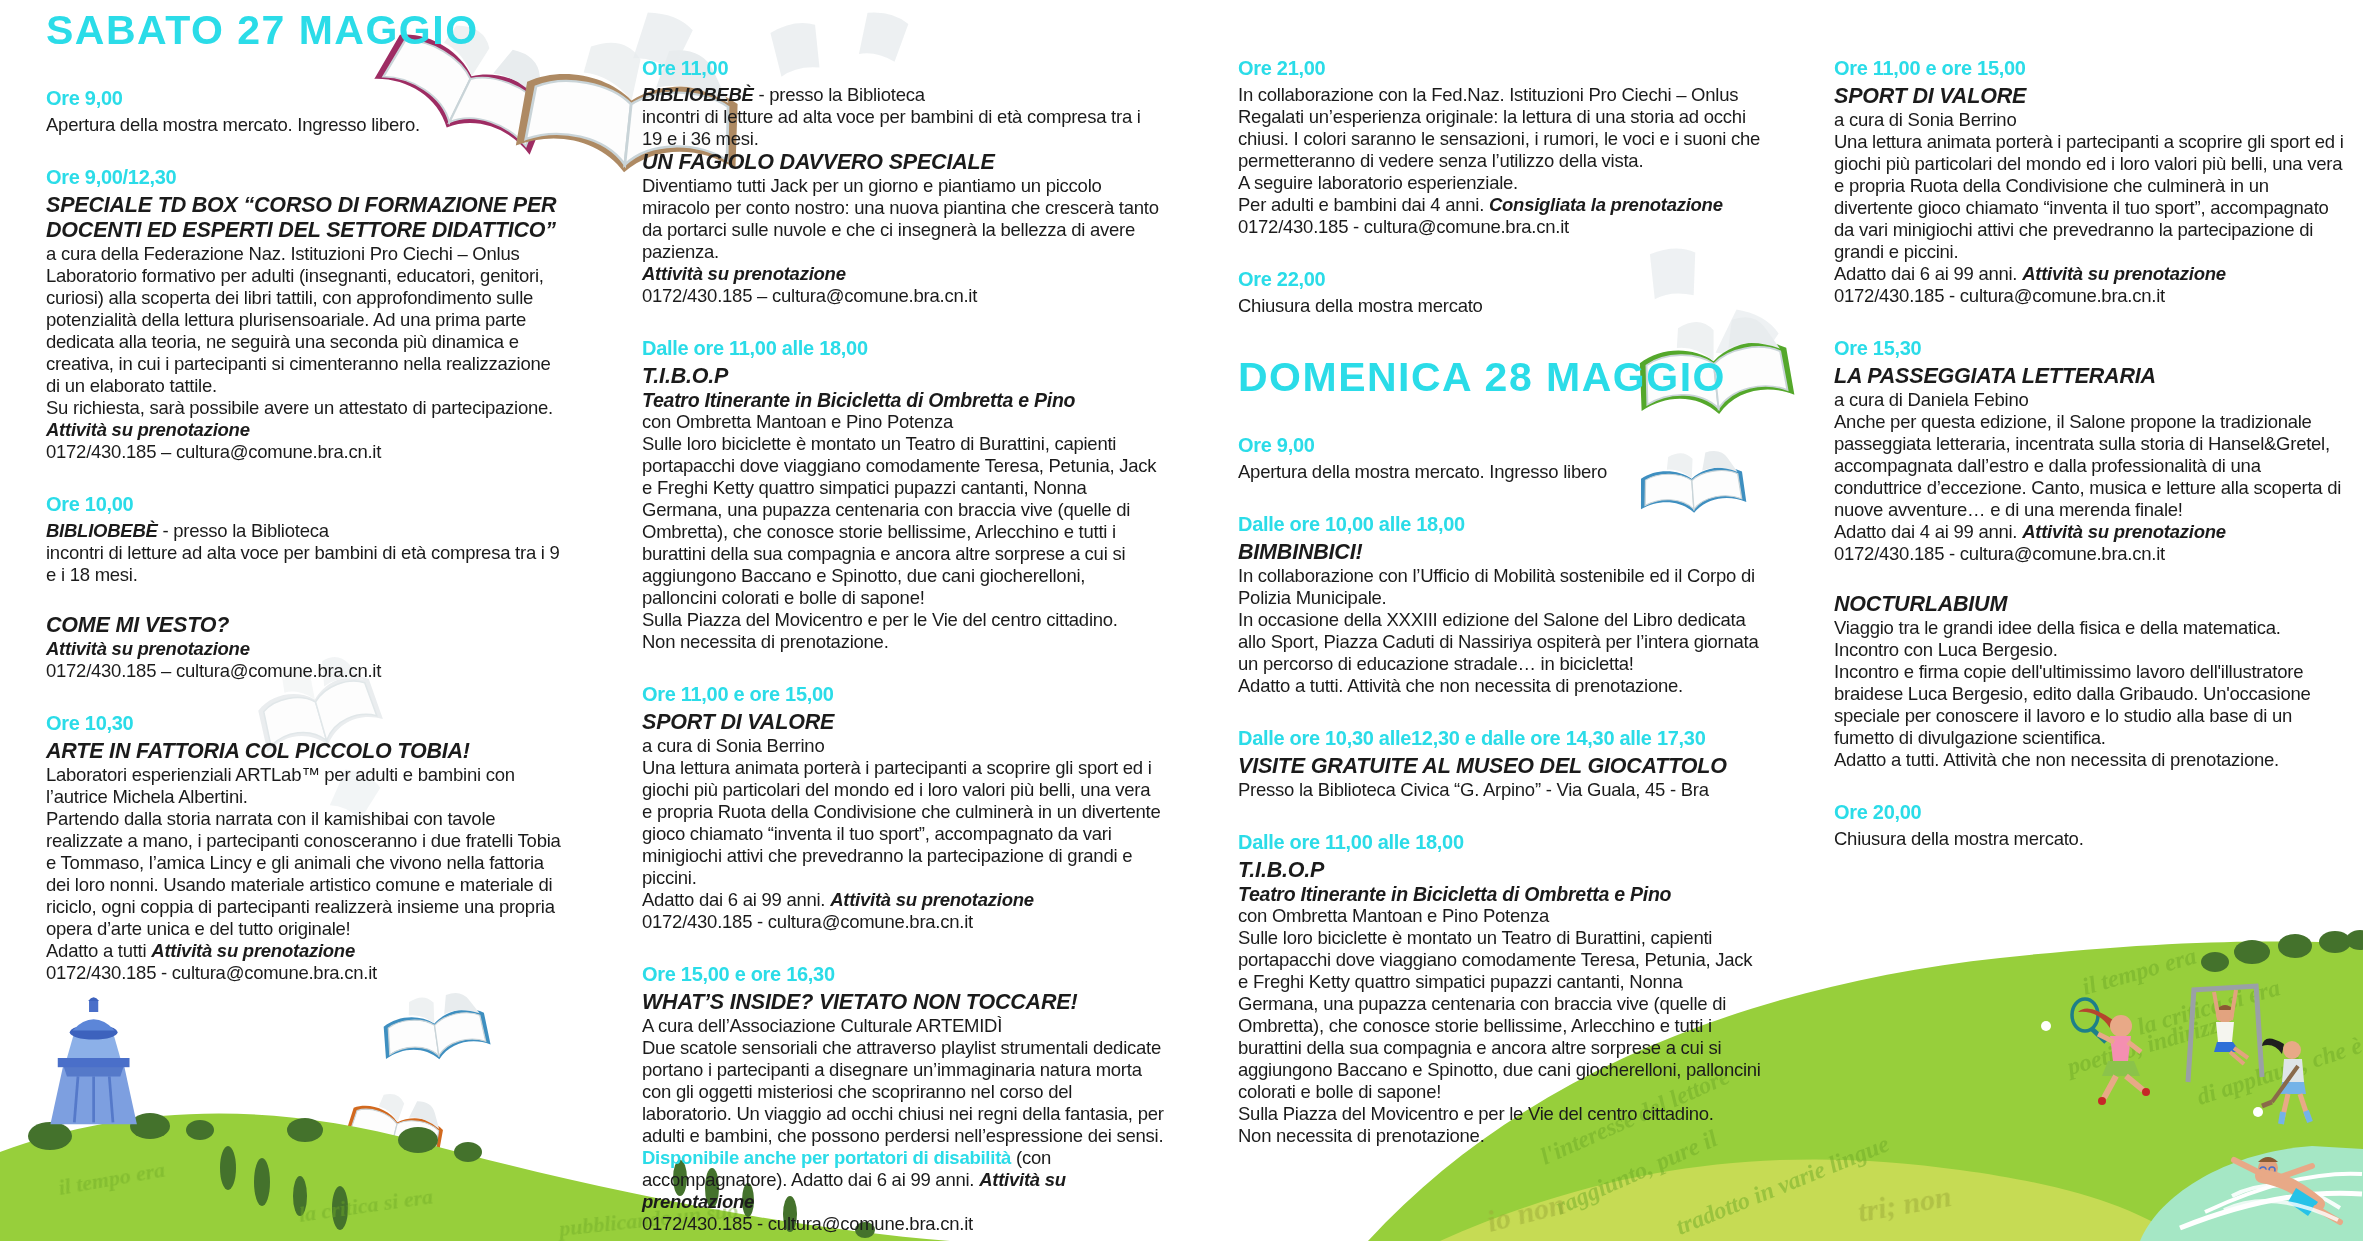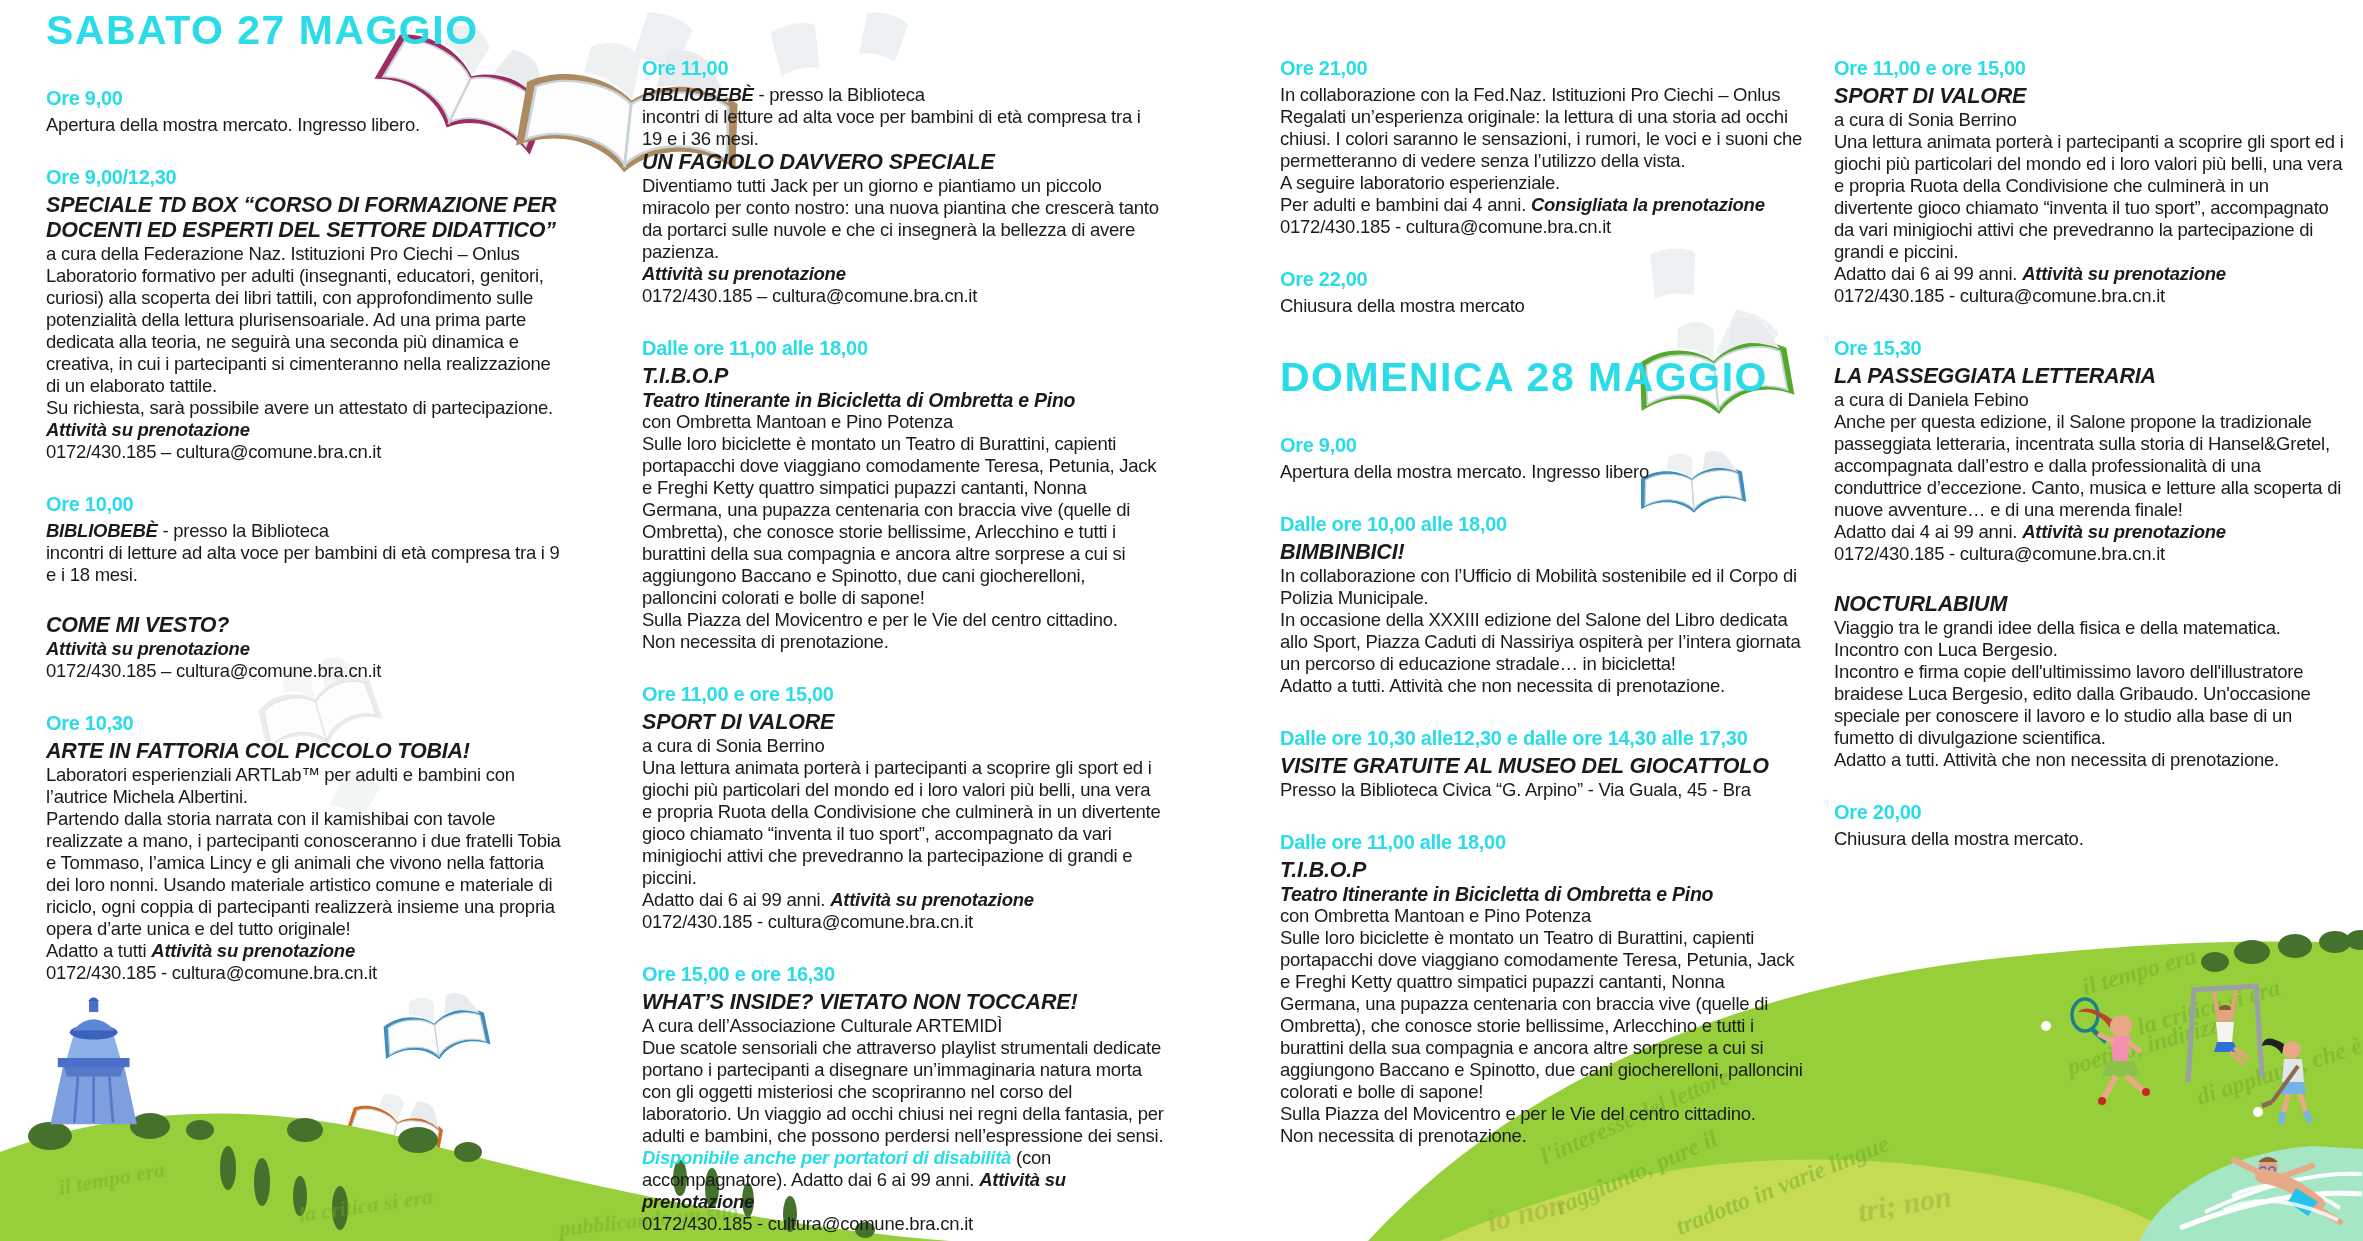--- a/index.html
+++ b/index.html
@@ -2,35 +2,35 @@
 <html style="--accent: #2BDCE8; --text: #1b1b1b; --hill-green: #97CF3B; --hill-light: #C6DB54; --pool-mint: #A5E7C5; --tree-dark: #44722C; --zizzola-blue: #5C82D4; --book-magenta: #9E2C63; --book-tan: #AE8A63; --book-green: #54A82B; --book-blue: #3E8FC0; --book-orange: #D2691E; --book-grey: #D9DFE2;"><head>
 <meta charset="utf-8">
 <style>
   html,body{margin:0;padding:0;background:#fff;}
   .page{position:relative;width:2363px;height:1241px;background:#ffffff;overflow:hidden;
         font-family:"Liberation Sans",sans-serif;color:#1b1b1b;}
   .decor{position:absolute;left:0;top:0;z-index:1;}
   .column{position:absolute;top:0;z-index:2;}
   #col1{left:46px;width:516px;padding-top:8px;}
   #col2{left:642px;width:522px;padding-top:54px;}
-  #col3{left:1280px;width:524px;padding-top:54px;}
+  #col3{left:1238px;width:524px;padding-top:54px;}
   #col4{left:1834px;width:516px;padding-top:54px;}
   .day-heading{font-size:41px;line-height:44px;font-weight:bold;color:var(--accent);
                letter-spacing:1.5px;margin:0 0 32px 0;}
   .column .day-heading:not(:first-child){margin-top:38px;}
   .entry{margin-bottom:27px;}
   .time{font-size:20px;line-height:28px;font-weight:bold;color:var(--accent);
         letter-spacing:-0.3px;margin-bottom:2px;}
   p.blk{margin:0;font-size:18.5px;line-height:22px;letter-spacing:-0.25px;}
   p.title{font-size:21.5px;line-height:25px;font-weight:bold;font-style:italic;letter-spacing:-0.2px;}
   p.subtitle{}
   p.subtitle-bold{font-weight:bold;font-style:italic;font-size:19.5px;}
   .run-plain{}
   .run-em{font-weight:bold;font-style:italic;}
-  .run-cyan-em{font-weight:bold;font-style:italic;color:var(--accent);}
+  .run-cyan-em{font-weight:bold;color:var(--accent);}
   .tex{font-style:italic;font-weight:bold;font-family:"Liberation Serif",serif;}
 </style>
 </head>
 <body>
 
 <div class="page">
 
   <svg class="decor" width="2363" height="1241" viewBox="0 0 2363 1241" aria-hidden="true">
     <defs>
       <symbol id="open-book" viewBox="0 0 100 60" overflow="visible">

